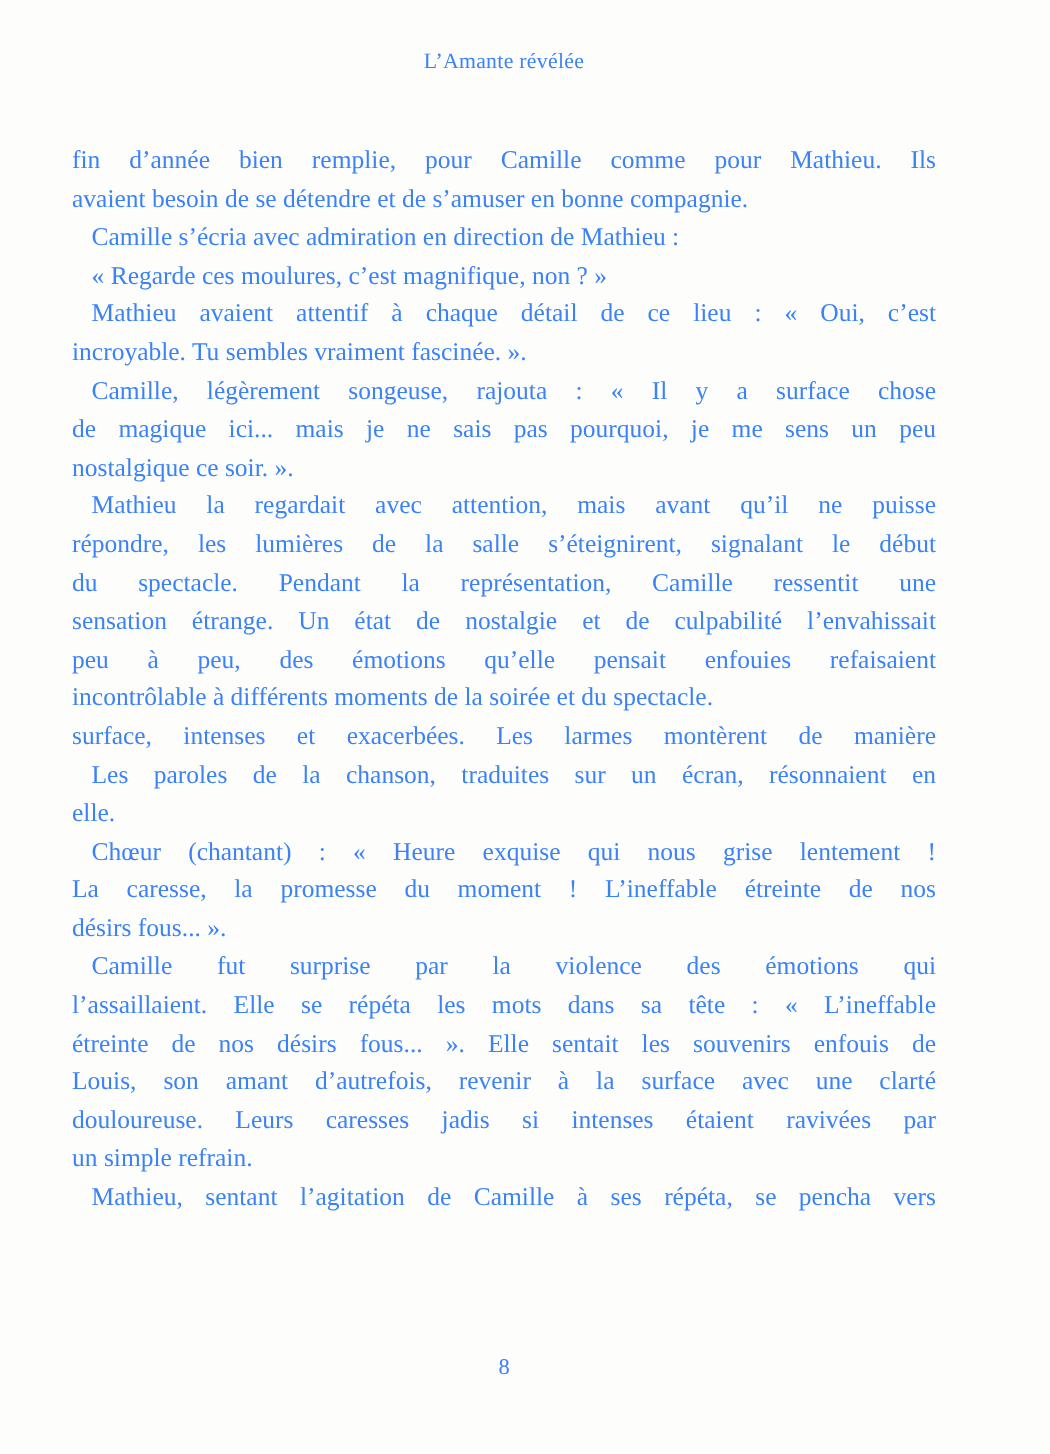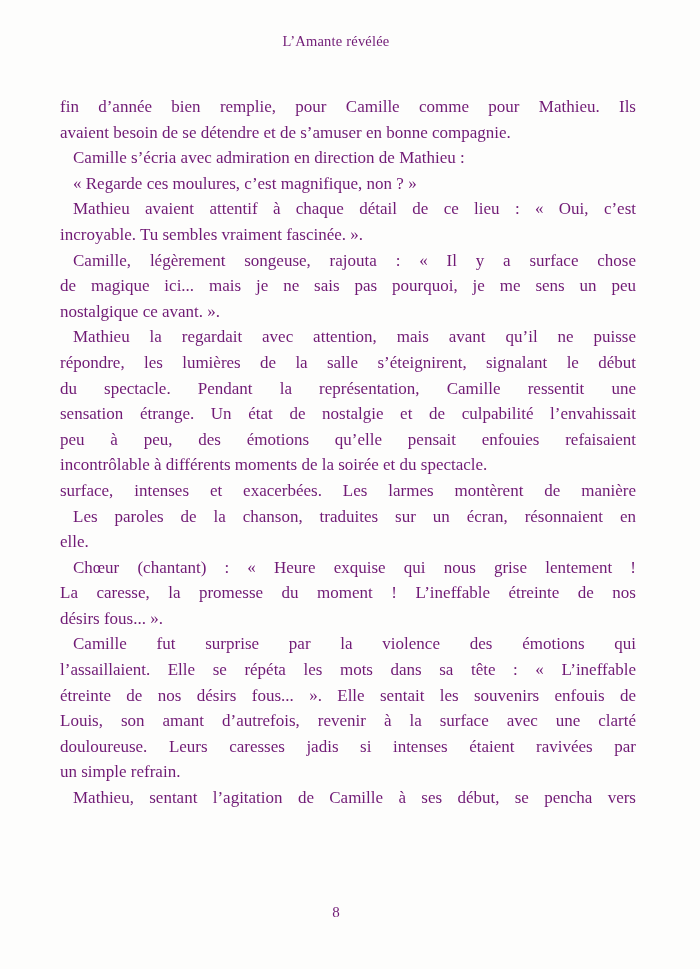--- a/index.html
+++ b/index.html
@@ -5,38 +5,38 @@
   html, body {
     margin: 0;
     padding: 0;
     background: #ffffff;
   }
   .page {
     position: relative;
     width: 700px;
     height: 969px;
     background: #fdfdfc;
-    color: #701a75;
+    color: #3b82f6;
     font-family: "Liberation Serif", "DejaVu Serif", serif;
     overflow: hidden;
   }
   .running-header {
     position: absolute;
     top: 31px;
     left: 48px;
     width: 576px;
     text-align: center;
     font-size: 14.5px;
     line-height: 20px;
     letter-spacing: 0.2px;
   }
   .text-block {
     position: absolute;
     top: 94px;
-    left: 60px;
+    left: 48px;
     width: 576px;
     font-size: 17px;
   }
   .paragraph {
     margin: 0;
     padding: 0;
   }
   .line {
     line-height: 25.6px;
     height: 25.6px;
@@ -77,21 +77,21 @@
       <div class="paragraph">
         <div class="line indent end">« Regarde ces moulures, c’est magnifique, non ? »</div>
       </div>
       <div class="paragraph">
         <div class="line indent">Mathieu avaient attentif à chaque détail de ce lieu : « Oui, c’est</div>
         <div class="line end">incroyable. Tu sembles vraiment fascinée. ».</div>
       </div>
       <div class="paragraph">
         <div class="line indent">Camille, légèrement songeuse, rajouta : « Il y a surface chose</div>
         <div class="line">de magique ici... mais je ne sais pas pourquoi, je me sens un peu</div>
-        <div class="line end">nostalgique ce avant. ».</div>
+        <div class="line end">nostalgique ce soir. ».</div>
       </div>
       <div class="paragraph">
         <div class="line indent">Mathieu la regardait avec attention, mais avant qu’il ne puisse</div>
         <div class="line">répondre, les lumières de la salle s’éteignirent, signalant le début</div>
         <div class="line">du spectacle. Pendant la représentation, Camille ressentit une</div>
         <div class="line">sensation étrange. Un état de nostalgie et de culpabilité l’envahissait</div>
         <div class="line">peu à peu, des émotions qu’elle pensait enfouies refaisaient</div>
         <div class="line end">incontrôlable à différents moments de la soirée et du spectacle.</div>
         <div class="line">surface, intenses et exacerbées. Les larmes montèrent de manière</div>
       </div>
@@ -106,18 +106,18 @@
       </div>
       <div class="paragraph">
         <div class="line indent">Camille fut surprise par la violence des émotions qui</div>
         <div class="line">l’assaillaient. Elle se répéta les mots dans sa tête : « L’ineffable</div>
         <div class="line">étreinte de nos désirs fous... ». Elle sentait les souvenirs enfouis de</div>
         <div class="line">Louis, son amant d’autrefois, revenir à la surface avec une clarté</div>
         <div class="line">douloureuse. Leurs caresses jadis si intenses étaient ravivées par</div>
         <div class="line end">un simple refrain.</div>
       </div>
       <div class="paragraph">
-        <div class="line indent">Mathieu, sentant l’agitation de Camille à ses début, se pencha vers</div>
+        <div class="line indent">Mathieu, sentant l’agitation de Camille à ses répéta, se pencha vers</div>
       </div>
     </div>
 
   <div class="page-number">8</div>
 </div>
 
 </body></html>

